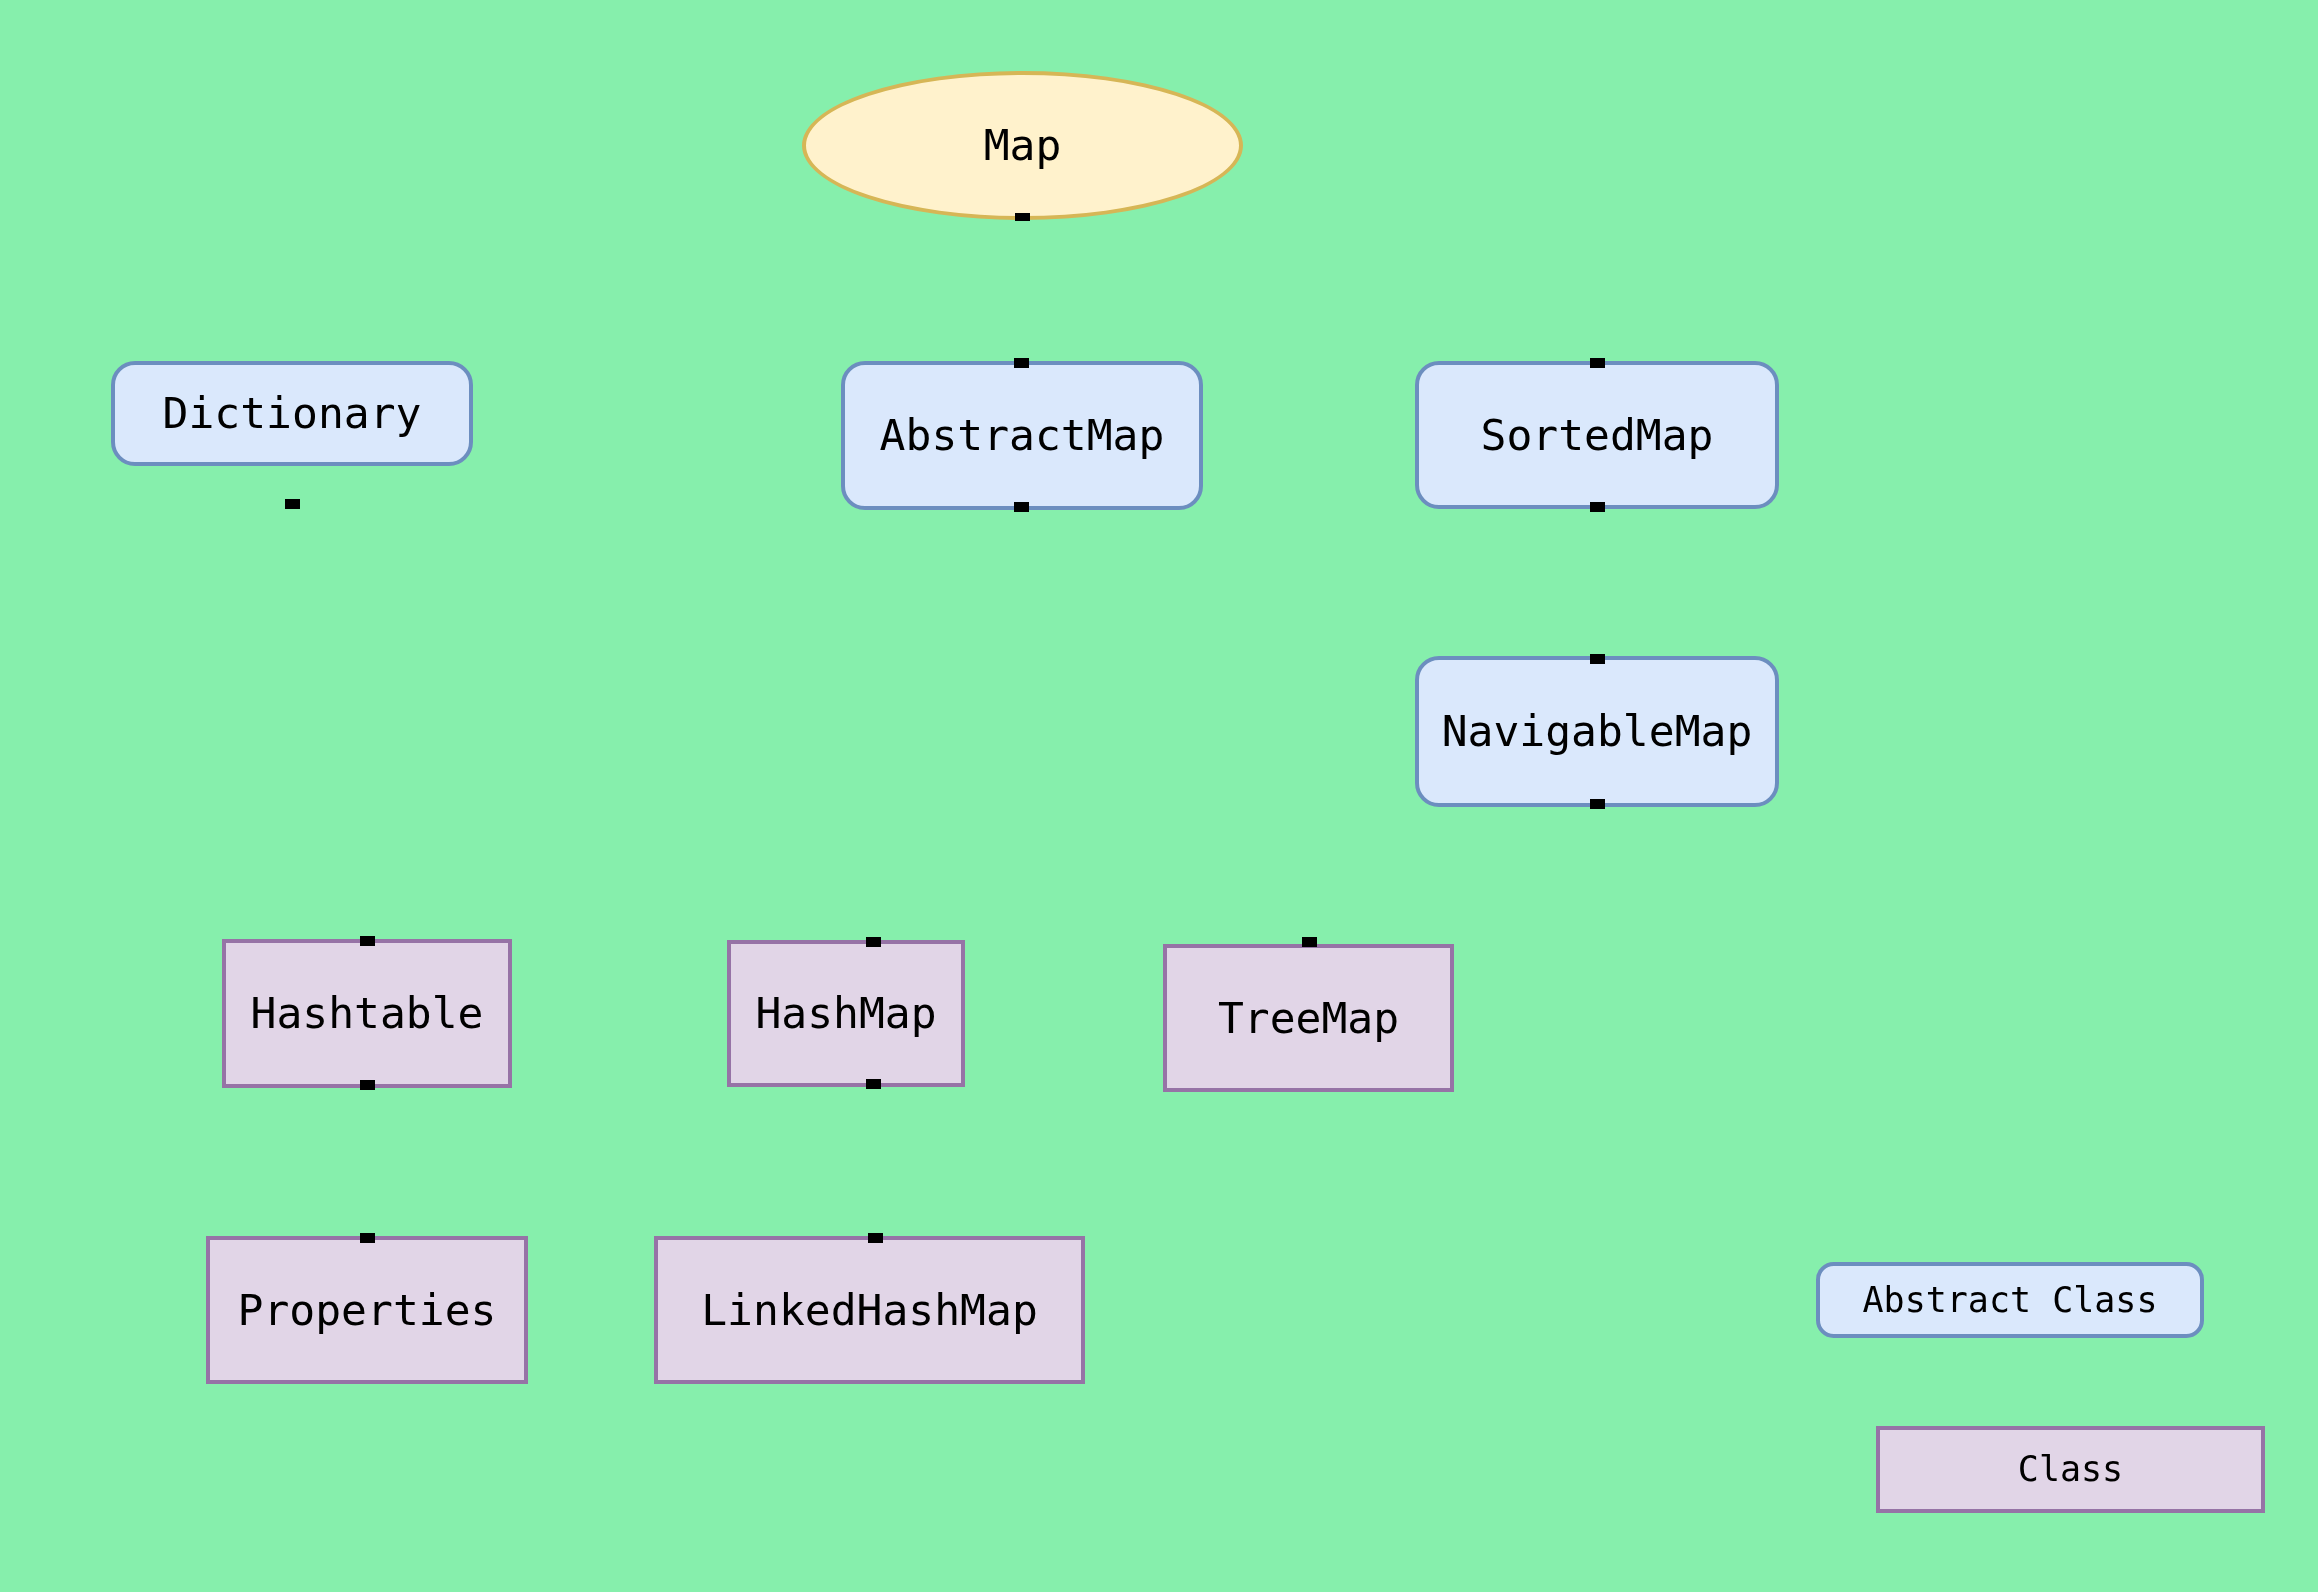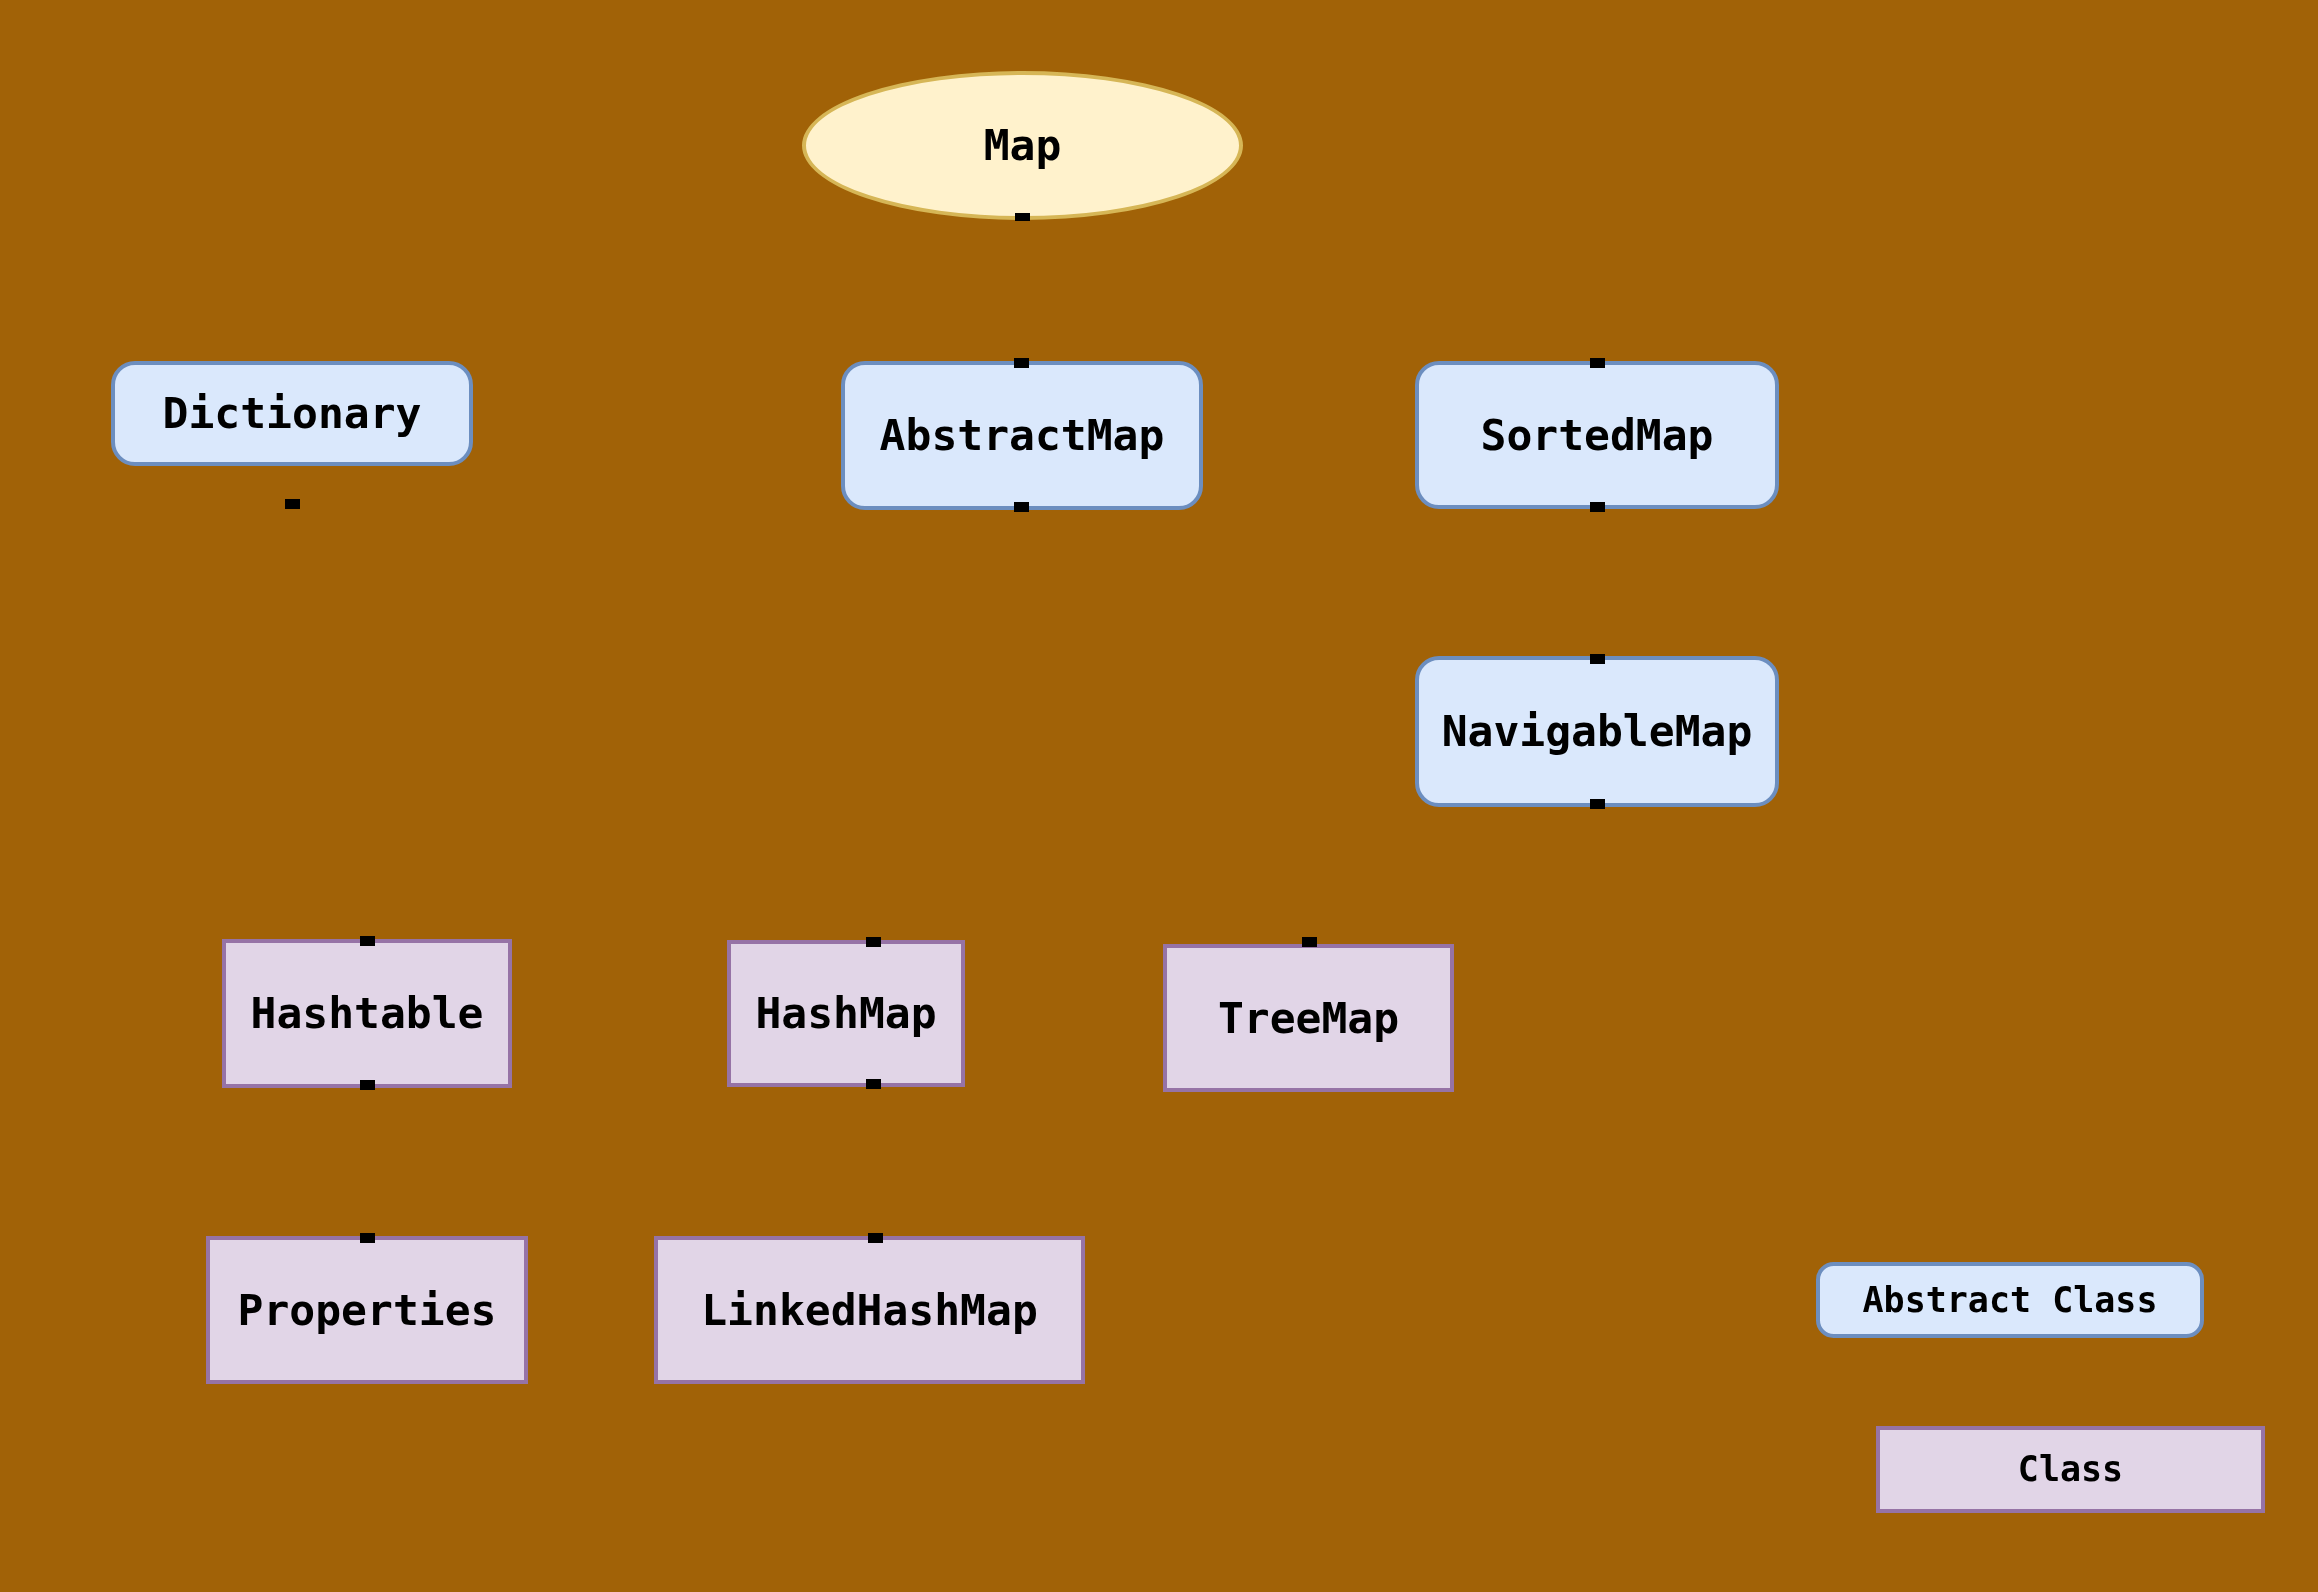--- a/index.html
+++ b/index.html
@@ -53,21 +53,21 @@
   #n-treemap      {left:1163px; top:944px; width:291px; height:148px;}
   #n-properties   {left:206px;  top:1236px; width:322px; height:148px;}
   #n-linkedhashmap{left:654px;  top:1236px; width:431px; height:148px;}
   #l-interface    {left:1840px; top:1109px; width:391px; height:91px;}
   #l-abstract     {left:1768px; top:1262px; width:388px; height:76px;margin-left:48px;}
   #l-class        {left:1842px; top:1426px; width:389px; height:87px;margin-left:34px;}
 </style>
 </head>
 <body style="background: rgb(0, 0, 0);">
 
-<div class="stage" style="background: #a16207; width: 2319px; height: 1592px; font-weight: bold;">
+<div class="stage" style="background: #86efac; width: 2319px; height: 1592px;">
 
   <div class="node shape-interface" id="n-map">
     <span>Map</span>
   </div>
 
   <div class="node shape-abstract" id="n-dictionary">
     <span>Dictionary</span>
   </div>
 
   <div class="node shape-abstract" id="n-abstractmap">

